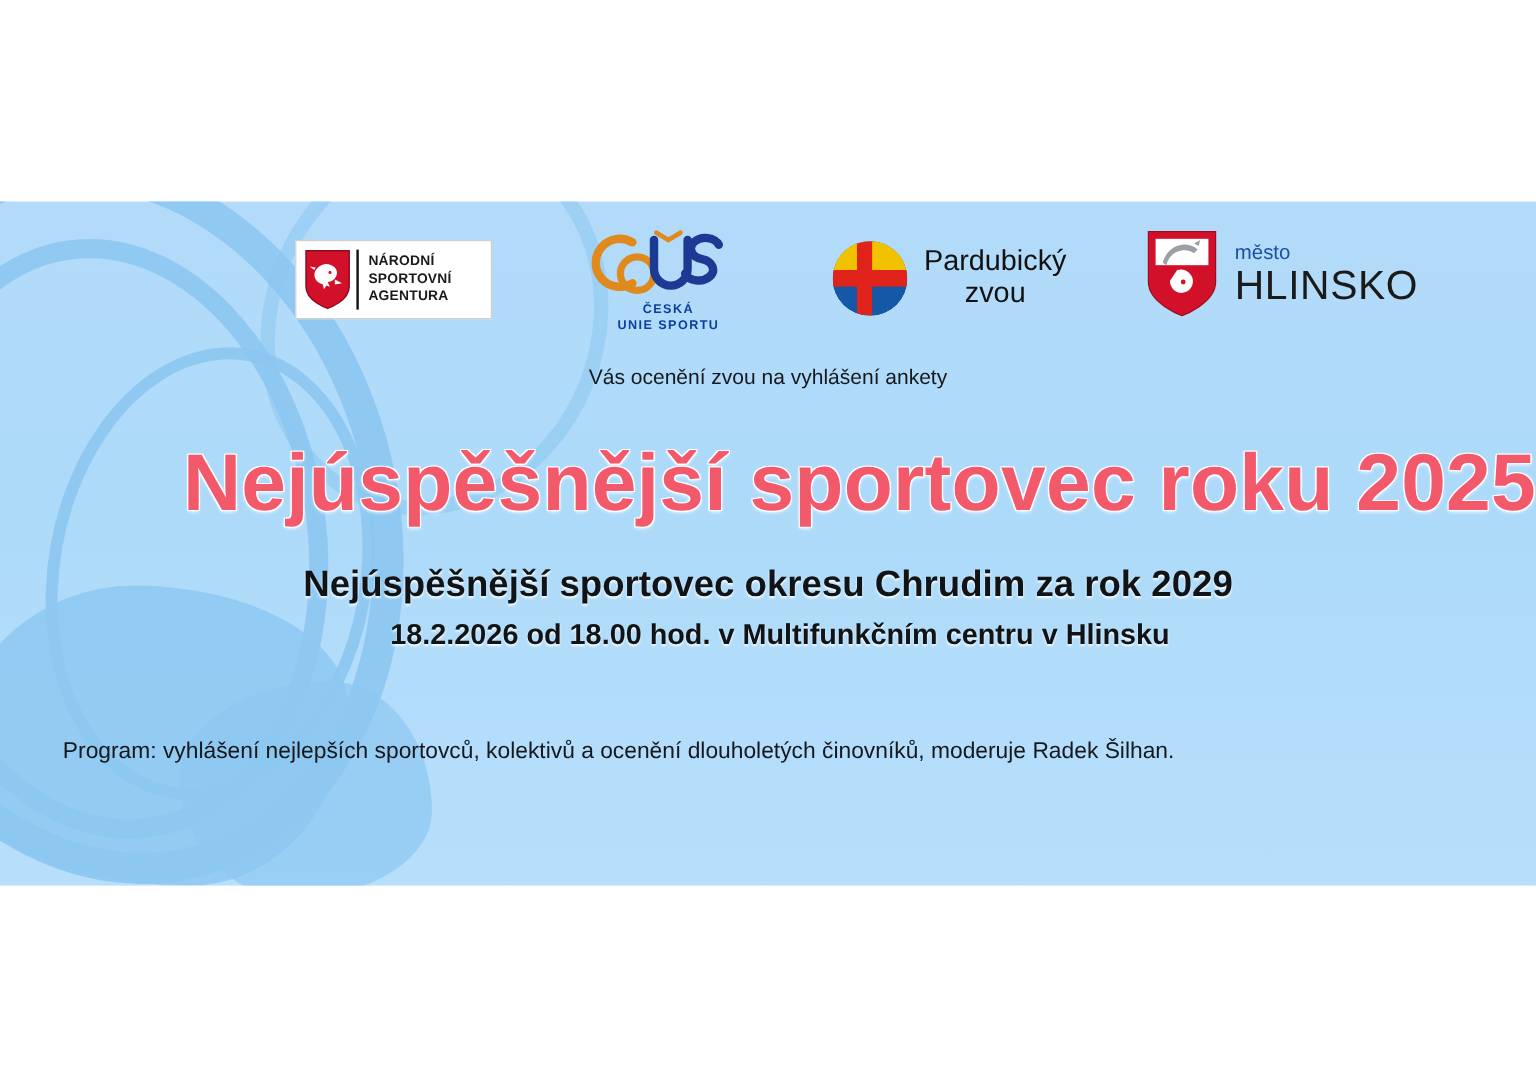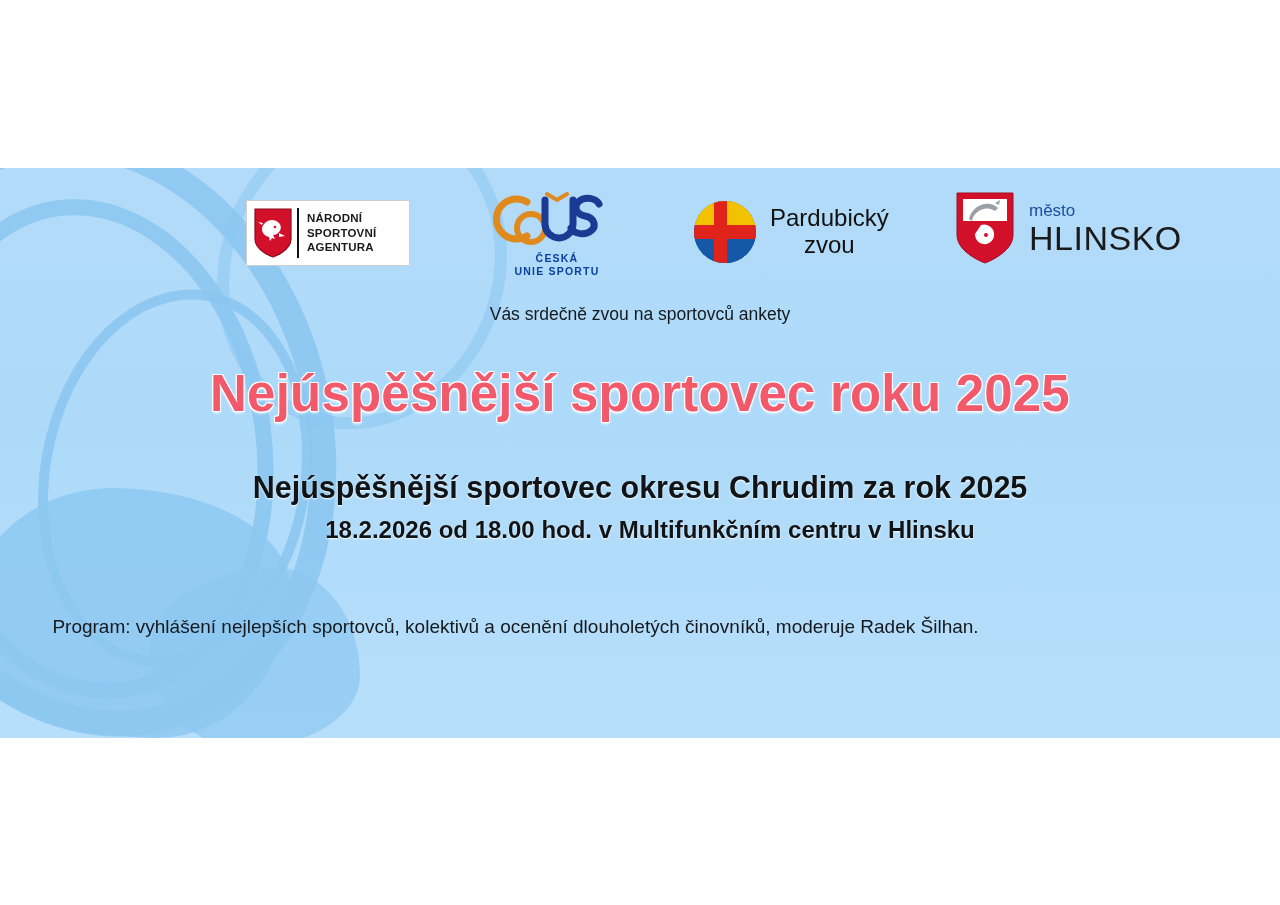--- a/index.html
+++ b/index.html
@@ -174,22 +174,22 @@
     text-align: center;
     font-size: 17.5px;
     color: #15191d;
   }
 
   #main-title {
     position: absolute;
     top: 196px;
     left: 0;
     width: 1280px;
-    text-align: center;
-    font-size: 51px;
+    text-align: right;
+    font-size: 67px;
     font-weight: bold;
     color: #f2596b;
     text-shadow:
       1px 1px 0 #ffffff,
       -1px 1px 0 #ffffff,
       1px -1px 0 #ffffff,
       -1px -1px 0 #ffffff,
       0 2px 3px rgba(255,255,255,.9);
     letter-spacing: .2px;
   }
@@ -316,19 +316,19 @@
           <circle cx="31" cy="44" r="2" fill="#d2102a"></circle>
         </svg>
       </div>
       <div class="hl-text">
         <div class="mesto">město</div>
         <div class="hlinsko">HLINSKO</div>
       </div>
     </div>
   </div>
 
-  <div id="invite-line">Vás srdečně zvou na sportovců ankety</div>
+  <div id="invite-line">Vás ocenění zvou na vyhlášení ankety</div>
   <div id="main-title">Nejúspěšnější sportovec roku 2025</div>
-  <div id="sub-title">Nejúspěšnější sportovec okresu Chrudim za rok 2025</div>
+  <div id="sub-title">Nejúspěšnější sportovec okresu Chrudim za rok 2029</div>
   <div id="date-line">18.2.2026 od 18.00 hod. v Multifunkčním centru v Hlinsku</div>
   <div id="program-line">Program: vyhlášení nejlepších sportovců, kolektivů a ocenění dlouholetých činovníků, moderuje Radek Šilhan.</div>
 
 </div>
 
 </body></html>

